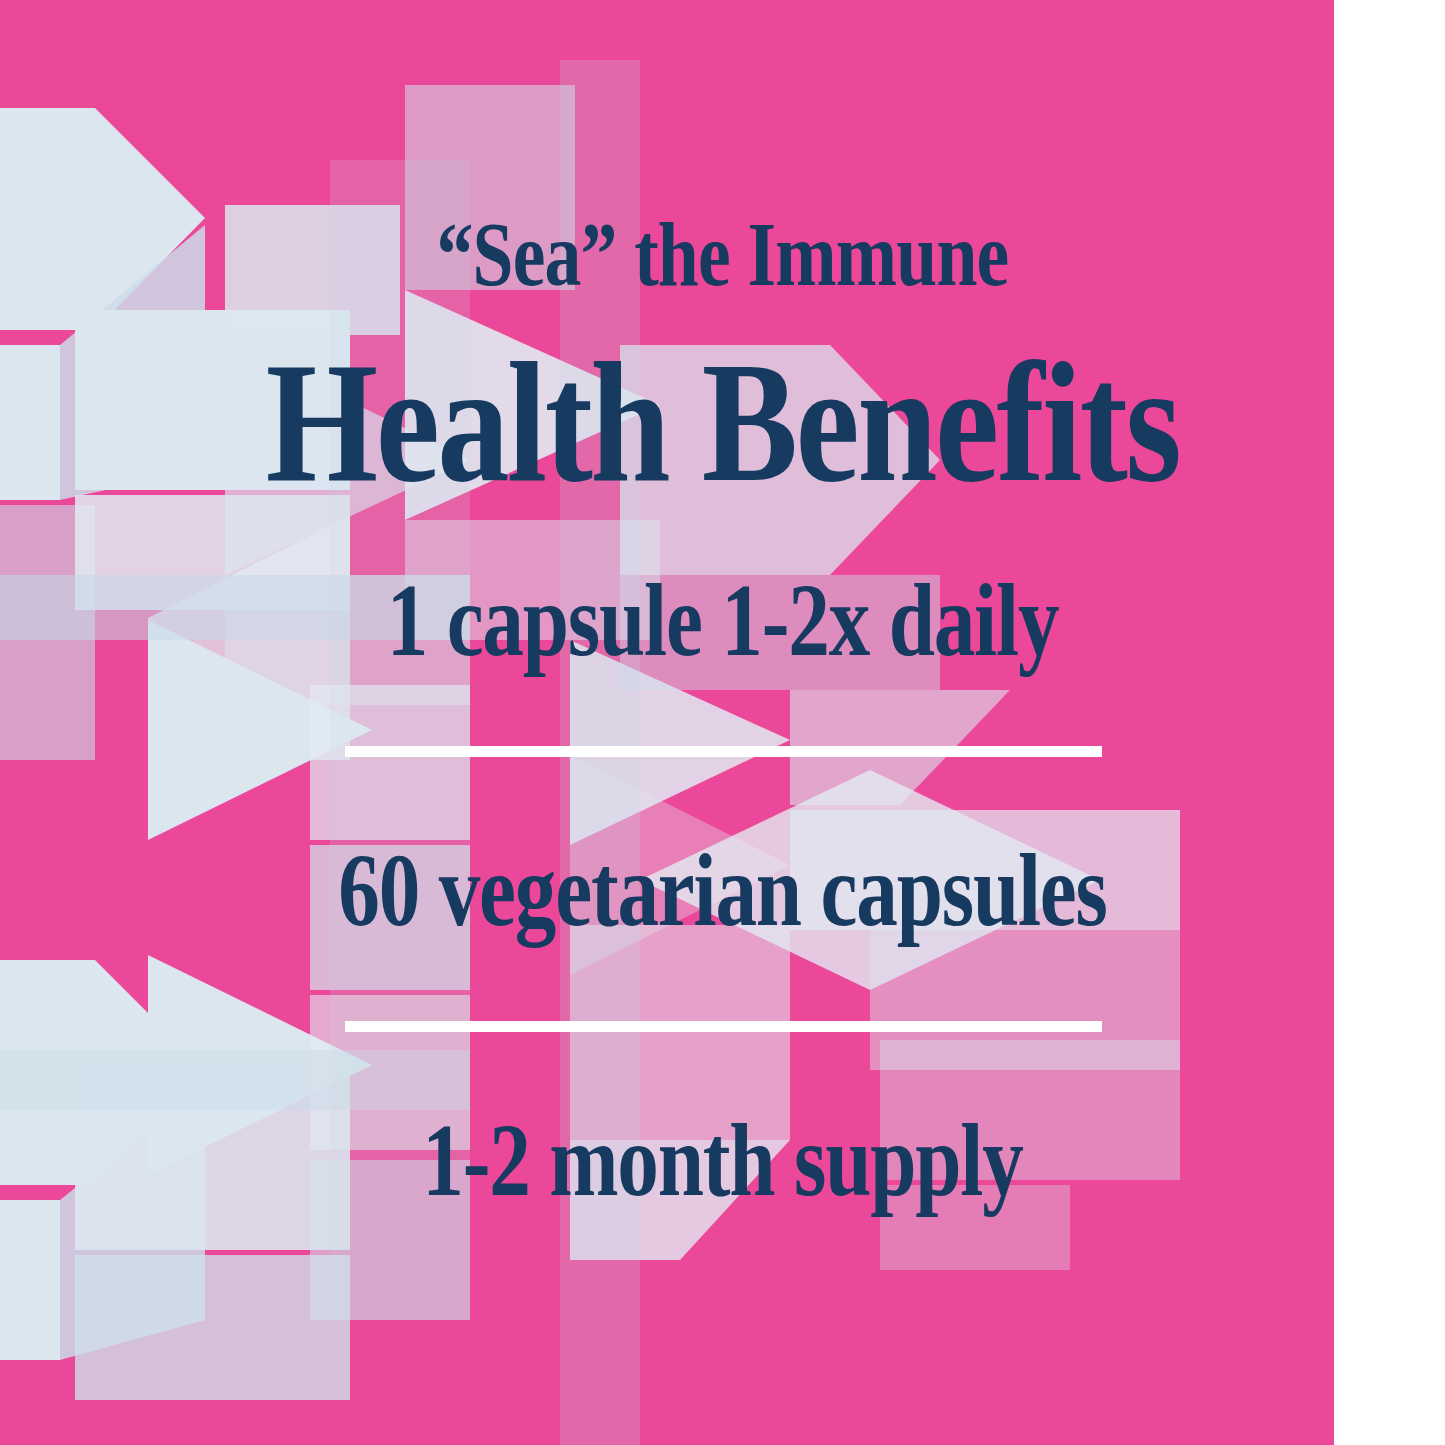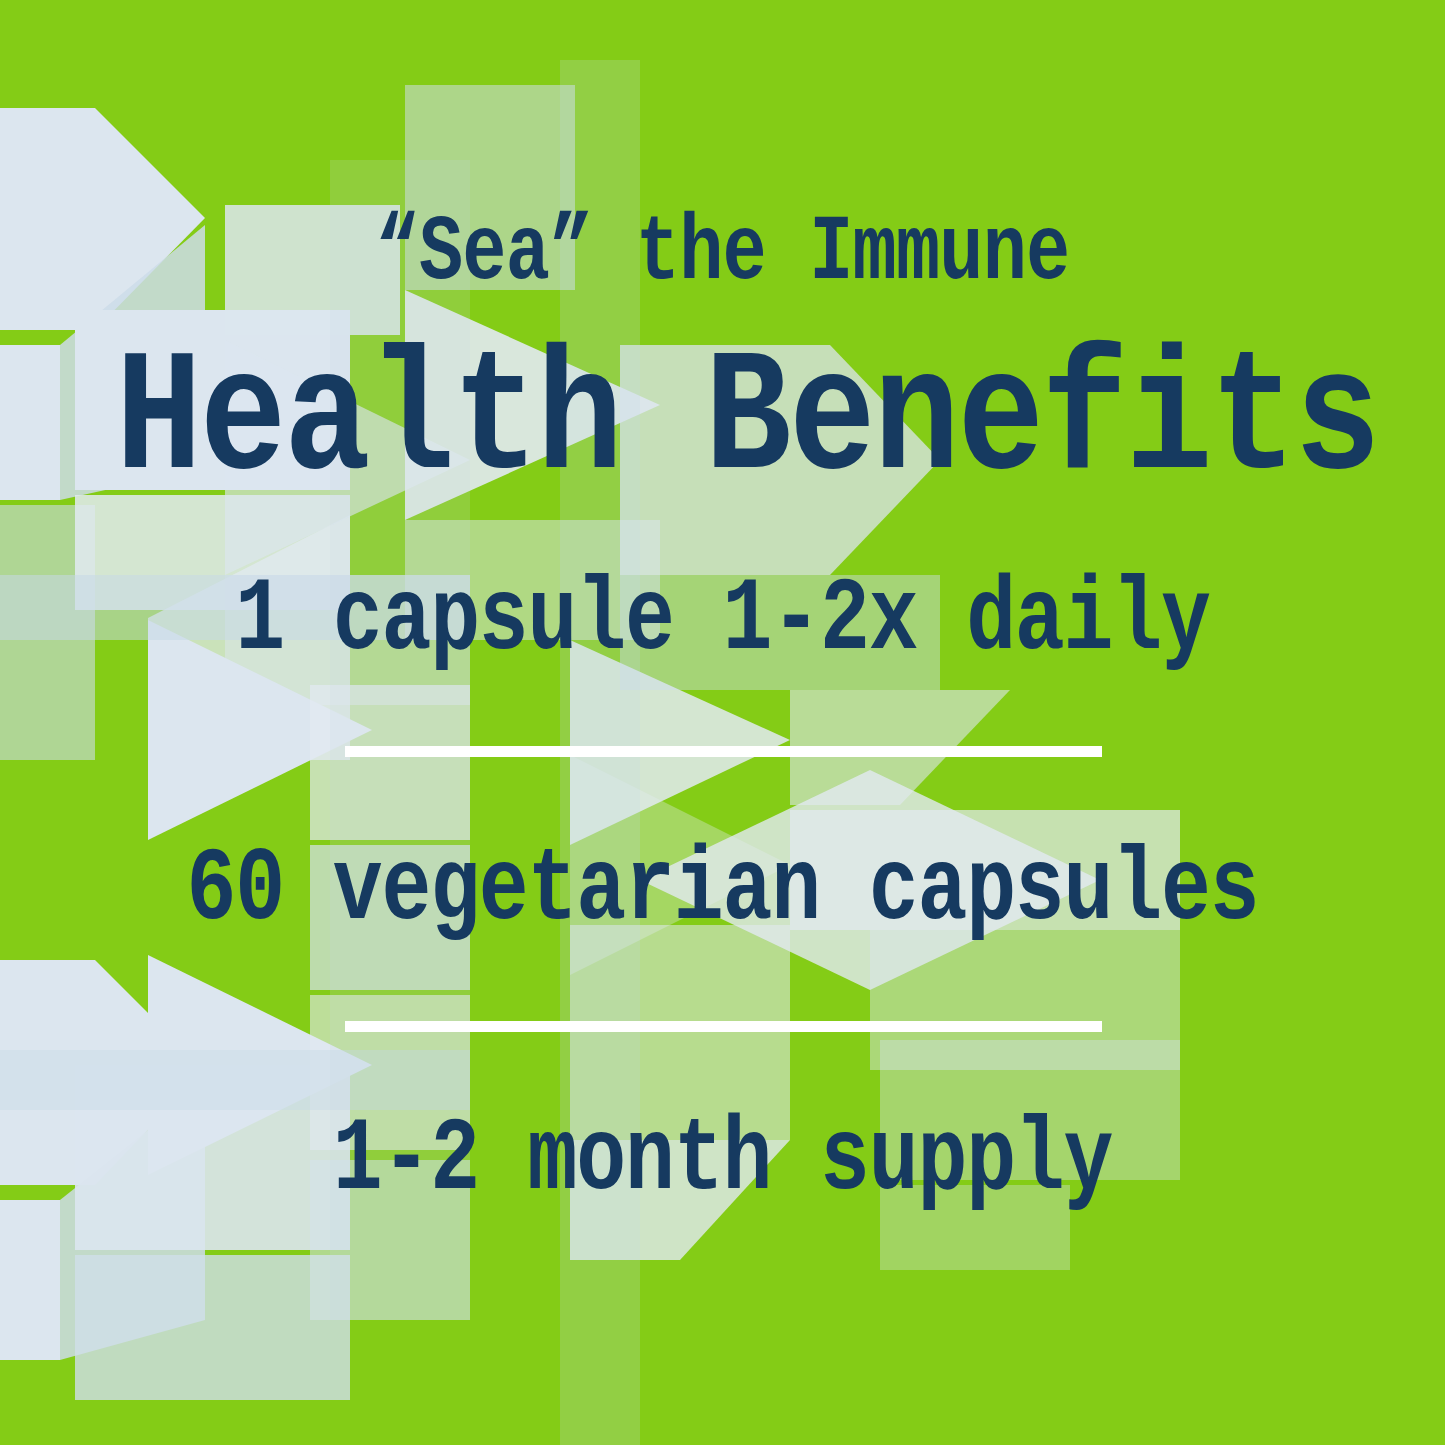--- a/index.html
+++ b/index.html
@@ -2,25 +2,25 @@
 <html><head>
 <meta charset="utf-8">
 <style>
   html, body {
     margin: 0;
     padding: 0;
     background: #ffffff;
   }
   #card {
     position: relative;
-    width: 1445px;
+    width: 1334px;
     height: 1445px;
     overflow: hidden;
-    background: #84cc16;
-    font-family: Liberation Mono, monospace;
+    background: #ec4899;
+    font-family: Liberation Serif, serif;
   }
   #bg-pattern {
     position: absolute;
     left: 0; top: 0;
     width: 1445px;
     height: 1445px;
     pointer-events: none;
   }
   #content {
     position: absolute;

